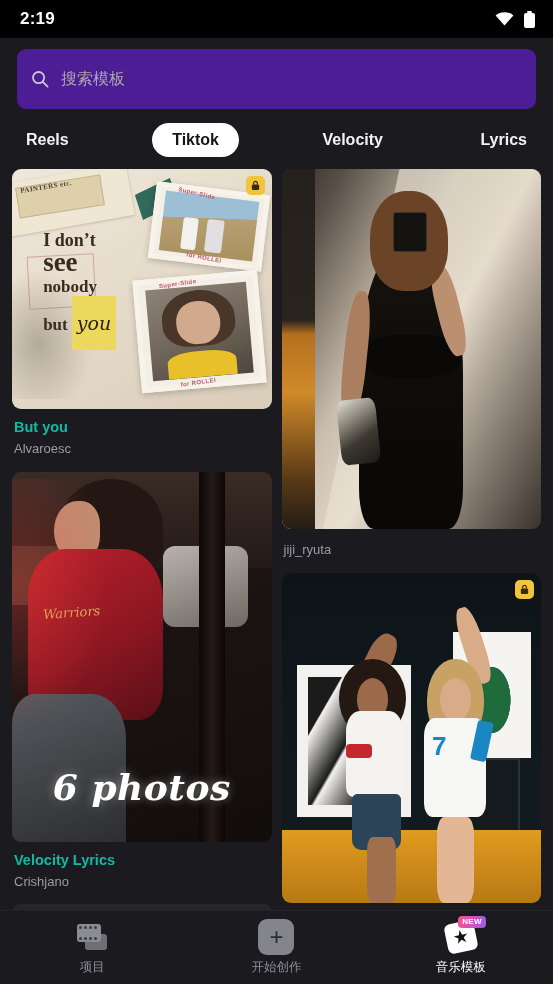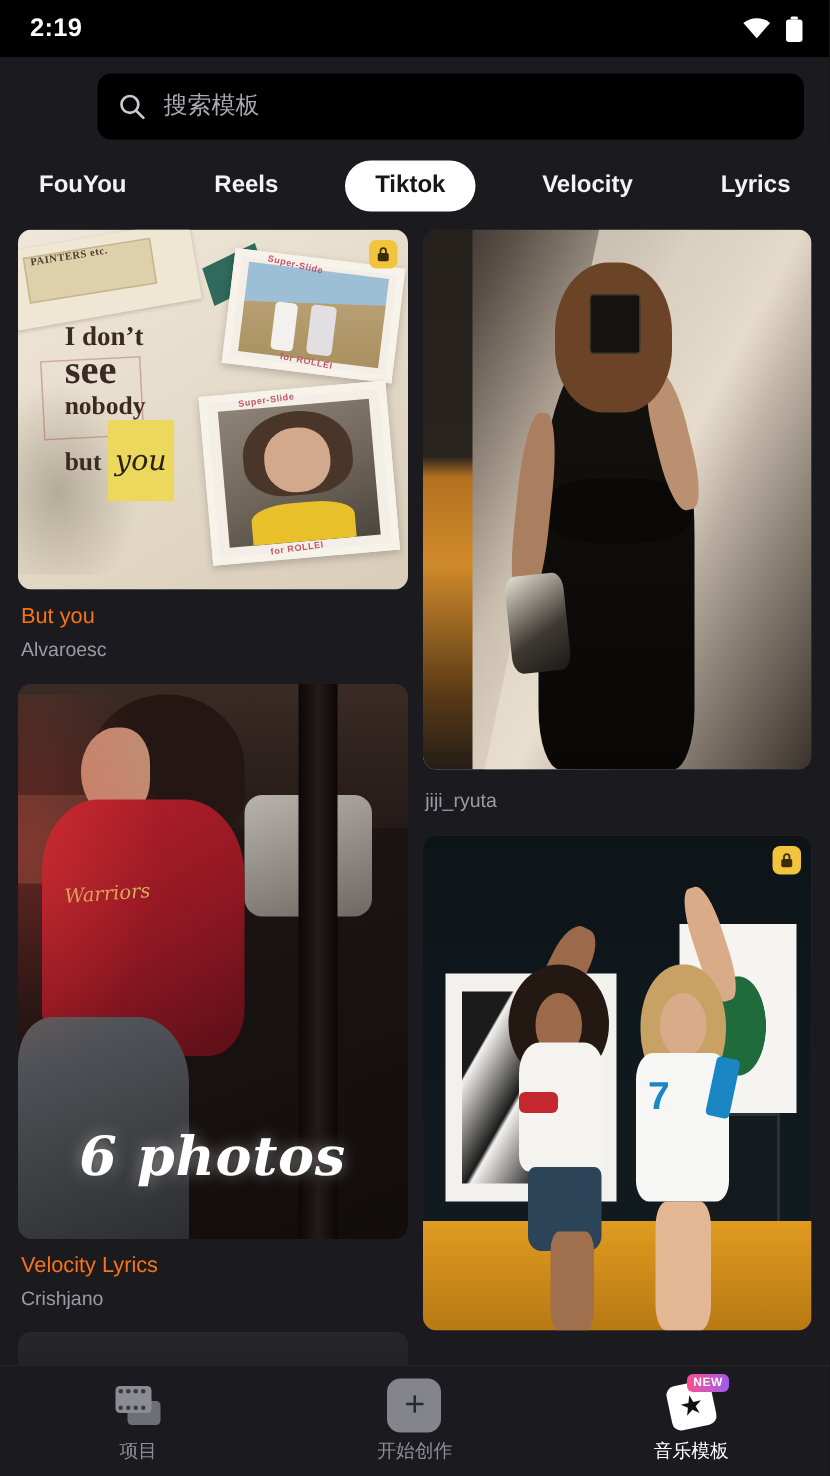--- a/index.html
+++ b/index.html
@@ -23,22 +23,22 @@
     width: 19px; height: 14px; position: relative;
   }
   .ico-wifi svg { display: block; }
   .ico-batt { width: 11px; height: 17px; position: relative; }
   .ico-batt .body { width: 11px; height: 15px; background: #fff; border-radius: 2px; position: absolute; bottom: 0; }
   .ico-batt .cap { width: 5px; height: 2px; background: #fff; border-radius: 1px; position: absolute; top: 0; left: 3px; }
 
   
   .search-wrap { padding: 11px 17px 0 17px; background: #1b1b1f; }
   .searchbar {
-    height: 44px; background: #000000; border-radius: 9px;
-    display: flex; align-items: center; padding: 0 14px; gap: 12px; margin-left: 48px;
+    height: 60px; background: #4c1d95; border-radius: 9px;
+    display: flex; align-items: center; padding: 0 14px; gap: 12px;
   }
   .search-icon { width: 18px; height: 18px; flex: 0 0 auto; }
   .search-input {
     background: transparent; border: 0; outline: none;
     color: #e8e8ea; font-size: 16px; width: 100%;
     font-family: "Liberation Sans", "DejaVu Sans", sans-serif;
   }
   .search-input::placeholder { color: #a9a9b2; }
 
   
@@ -72,21 +72,21 @@
 
   .lock-badge {
     position: absolute; top: 7px; right: 7px;
     width: 19px; height: 19px; border-radius: 5px;
     background: #f2c33c; display: flex; align-items: center; justify-content: center;
     z-index: 4;
   }
   .lock-badge svg { display: block; }
 
   .meta { padding: 9px 2px 0 2px; }
-  .meta .title { color: #f97316; font-size: 14.5px; font-weight: normal; line-height: 1.3; }
+  .meta .title { color: #14b8a6; font-size: 14.5px; font-weight: bold; line-height: 1.3; }
   .meta .author { color: #9b9ba3; font-size: 13px; margin-top: 4px; line-height: 1.3; }
 
   
   .art-collage { position: absolute; inset: 0; background: linear-gradient(150deg,#efe7da 0%,#e6dccb 45%,#d9cdb9 100%); }
   .art-collage .paper-a { position: absolute; left: -6%; top: 2%; width: 52%; height: 22%; background: #efe6d3; transform: rotate(-10deg); box-shadow: 0 1px 3px rgba(0,0,0,.18); }
   .art-collage .tag { position: absolute; left: 2%; top: 5%; width: 33%; height: 13%; background: #ddd0ab; border: 1px solid #c3b590; transform: rotate(-9deg); }
   .art-collage .tag-txt { position: absolute; left: 3%; top: 6%; font-size: 7px; font-weight: bold; color: #4a412f; letter-spacing: .4px; transform: rotate(-9deg); font-family: "Liberation Serif", serif; }
   .art-collage .branch { position: absolute; left: 0; top: 38%; width: 34%; height: 58%;
     background: radial-gradient(ellipse at 30% 60%, rgba(90,80,60,.35), transparent 62%); }
   .art-collage .stamp { position: absolute; left: 6%; top: 36%; width: 26%; height: 22%; border: 1px solid rgba(160,60,60,.35); transform: rotate(-3deg); }
@@ -236,21 +236,20 @@
         <svg width="18" height="18" viewBox="0 0 18 18" fill="none">
           <circle cx="7.6" cy="7.6" r="5.6" stroke="#c9c9d2" stroke-width="1.8"></circle>
           <line x1="11.8" y1="11.8" x2="16.6" y2="16.6" stroke="#c9c9d2" stroke-width="1.8" stroke-linecap="round"></line>
         </svg>
       </span>
       <input class="search-input" type="text" placeholder="搜索模板" style="">
     </div>
   </div>
 
   <div class="tabs">
-    <div class="tab">FouYou</div>
     <div class="tab">Reels</div>
     <div class="tab active">Tiktok</div>
     <div class="tab">Velocity</div>
     <div class="tab">Lyrics</div>
   </div>
 
   <div class="grid">
 
     <div class="col">
 

